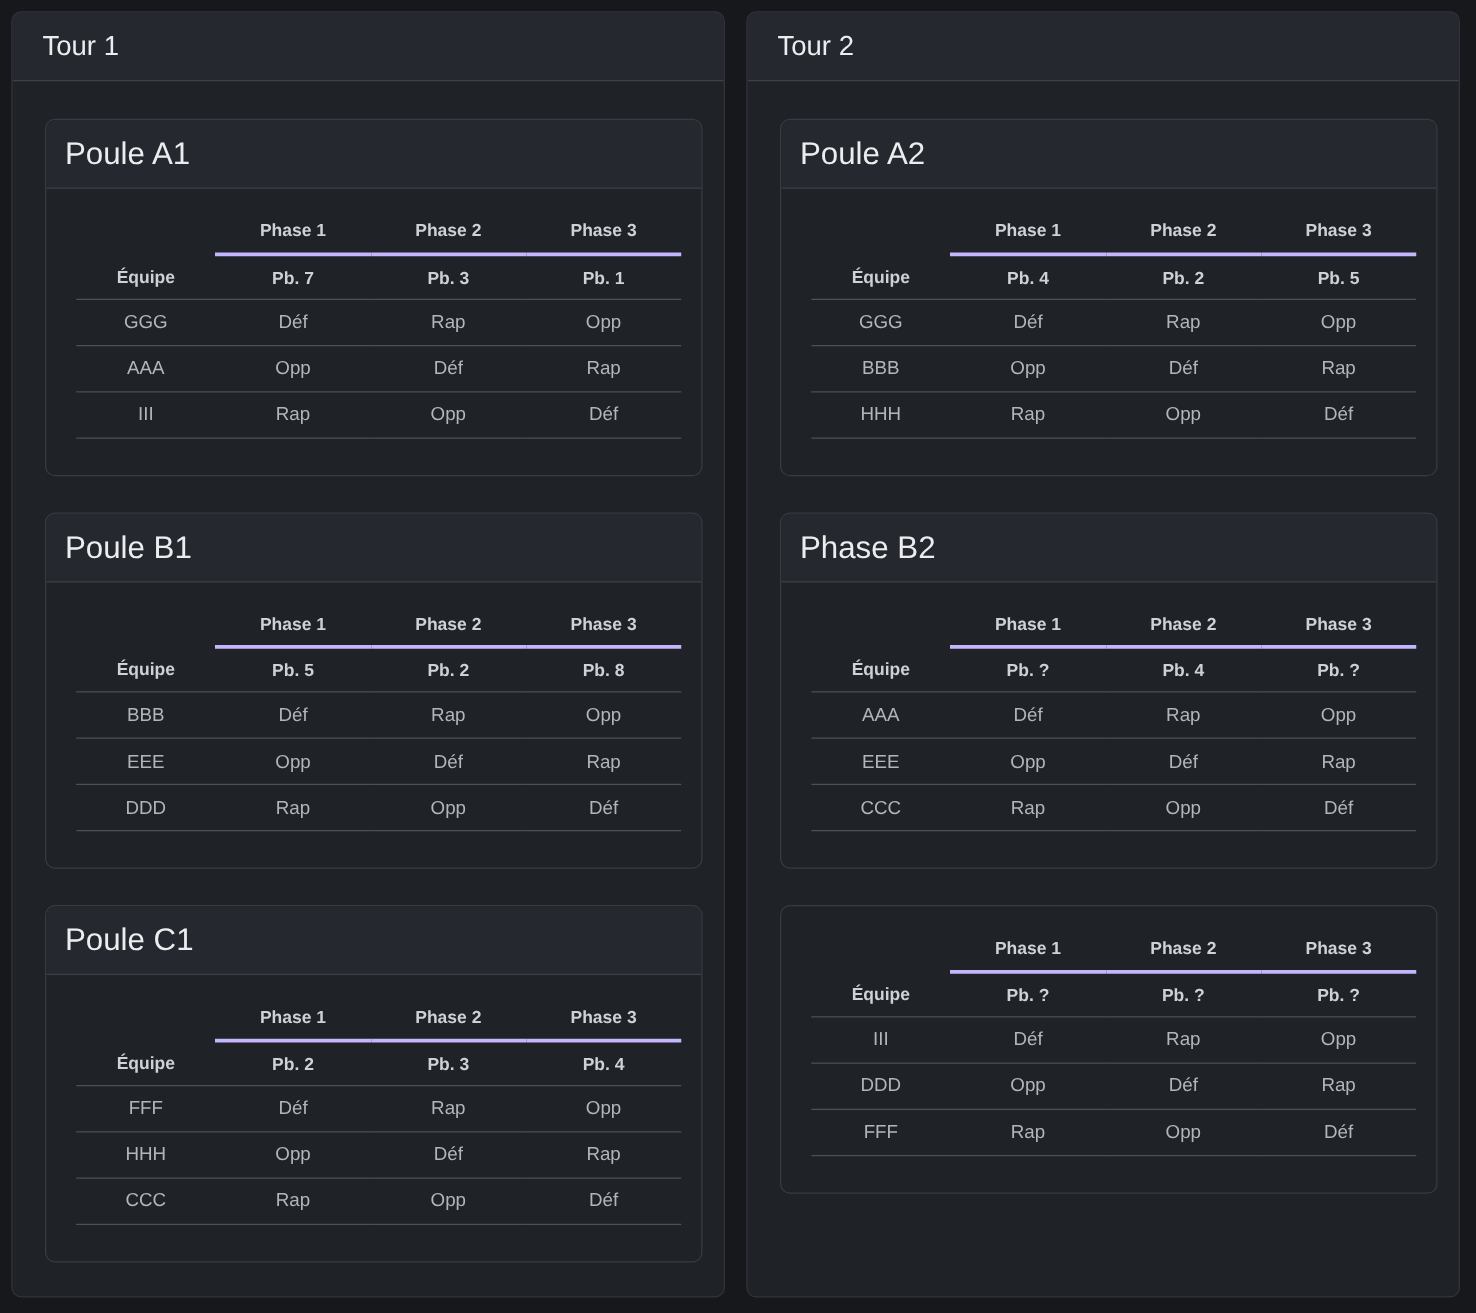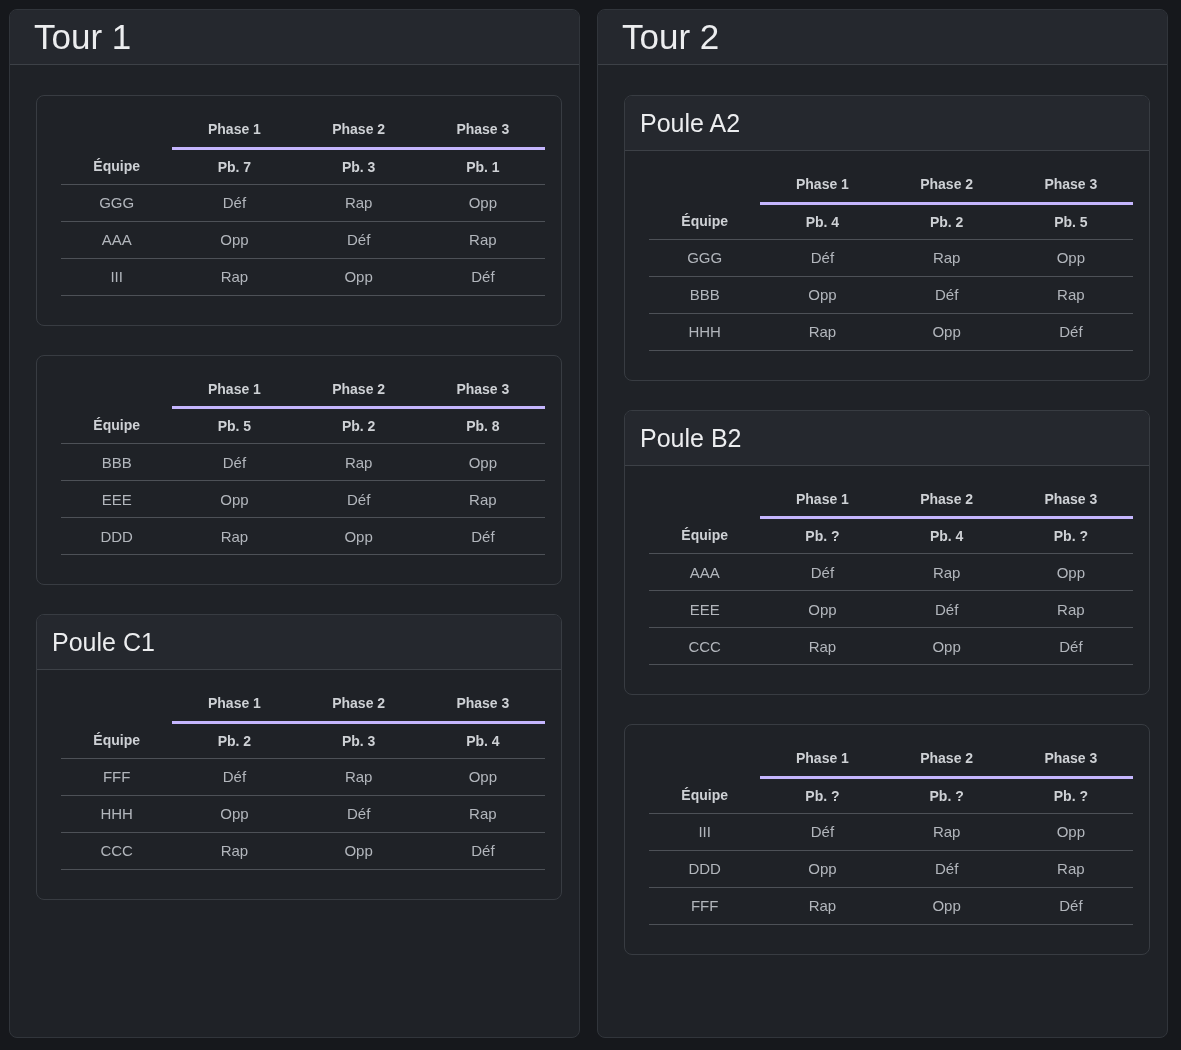--- a/index.html
+++ b/index.html
@@ -26,21 +26,21 @@
     overflow: hidden;
   }
   .tour-header {
     background: #25282e;
     border-bottom: 1px solid #3d4147;
     padding: 11px 24px;
     flex: 0 0 auto;
   }
   .tour-title {
     margin: 0;
-    font-size: 35px;
+    font-size: 22px;
     font-weight: 400;
     line-height: 32px;
     color: #ecedef;
   }
   .tour-body {
     padding: 30px 17px 28px 26px;
     display: flex;
     flex-direction: column;
     gap: 29px;
   }
@@ -98,20 +98,23 @@
 
 <div class="page">
 
   <section class="tour-panel">
     <div class="tour-header">
       <h1 class="tour-title">Tour 1</h1>
     </div>
     <div class="tour-body">
 
       <section class="poule-card">
+        <div class="card-header">
+          <h2 class="card-title">Poule A1</h2>
+        </div>
         <div class="card-body">
           <table class="schedule">
             <thead>
               <tr class="phase-row">
                 <th class="team-col"></th>
                 <th class="lined">Phase 1</th>
                 <th class="lined">Phase 2</th>
                 <th class="lined">Phase 3</th>
               </tr>
               <tr class="pb-row">
@@ -139,20 +142,23 @@
                 <td>Rap</td>
                 <td>Opp</td>
                 <td>Déf</td>
               </tr>
             </tbody>
           </table>
         </div>
       </section>
 
       <section class="poule-card">
+        <div class="card-header">
+          <h2 class="card-title">Poule B1</h2>
+        </div>
         <div class="card-body">
           <table class="schedule">
             <thead>
               <tr class="phase-row">
                 <th class="team-col"></th>
                 <th class="lined">Phase 1</th>
                 <th class="lined">Phase 2</th>
                 <th class="lined">Phase 3</th>
               </tr>
               <tr class="pb-row">
@@ -278,21 +284,21 @@
                 <td>Opp</td>
                 <td>Déf</td>
               </tr>
             </tbody>
           </table>
         </div>
       </section>
 
       <section class="poule-card">
         <div class="card-header">
-          <h2 class="card-title">Poule B2</h2>
+          <h2 class="card-title">Phase B2</h2>
         </div>
         <div class="card-body">
           <table class="schedule">
             <thead>
               <tr class="phase-row">
                 <th class="team-col"></th>
                 <th class="lined">Phase 1</th>
                 <th class="lined">Phase 2</th>
                 <th class="lined">Phase 3</th>
               </tr>

